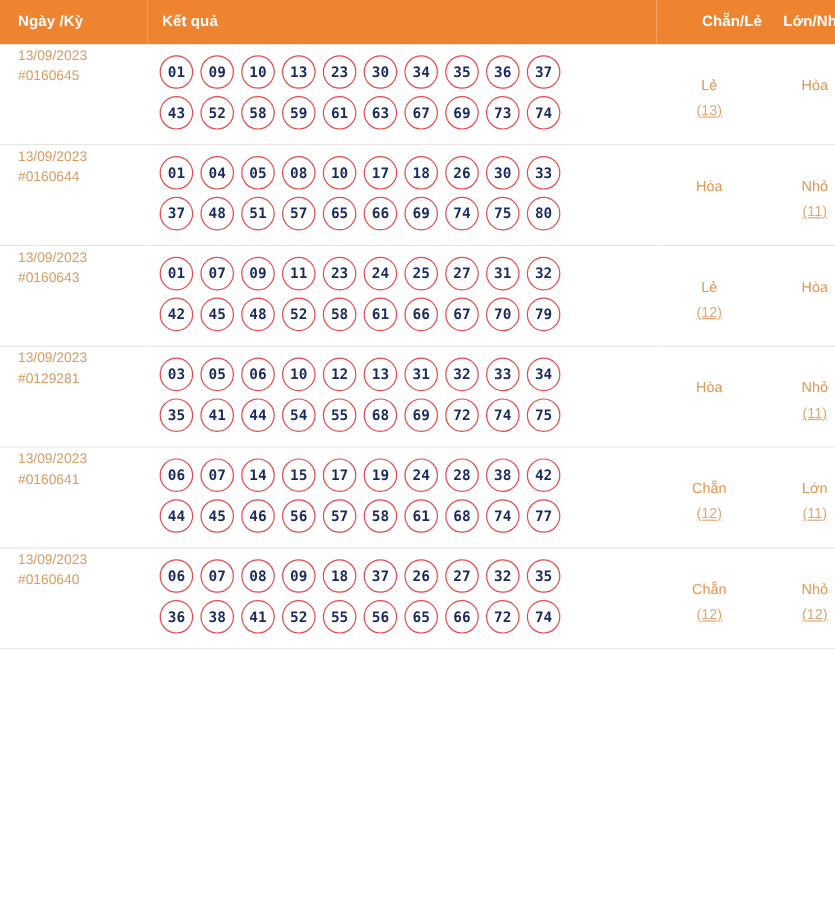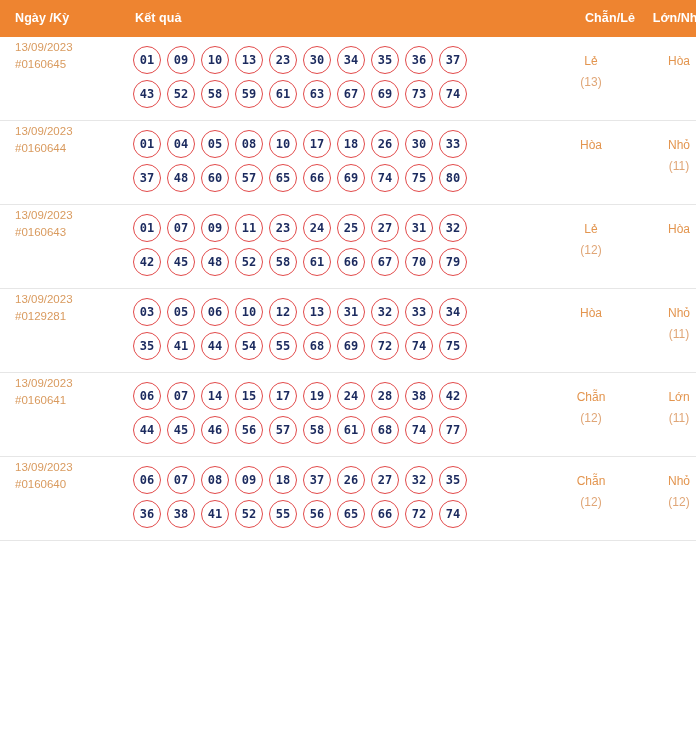--- a/index.html
+++ b/index.html
@@ -78,33 +78,34 @@
     justify-content: center;
     font-family: "DejaVu Sans Mono", monospace;
     font-size: 12px;
     font-weight: bold;
     color: #1b2a5e;
     background: #ffffff;
     line-height: 1;
   }
   td.cell-oddeven, td.cell-bigsmall {
     text-align: center;
-    padding: 14px 0 16px 0;
+    padding: 24px 0 16px 0;
     color: #e3954f;
     font-size: 12px;
     line-height: 21px;
     margin-top: 40px;
   }
   td.cell-oddeven .verdict,
   td.cell-bigsmall .verdict { display: block; }
   td.cell-oddeven .count,
   td.cell-bigsmall .count {
     display: block;
     color: #e0a677;
     font-size: 12px;
+    text-decoration: underline;
   }
   .count:empty { display: none; }
   .footer-spacer { height: 18px; }
 </style>
 </head>
 <body>
 
 <table class="results-table">
   <thead>
     <tr>
@@ -169,21 +170,21 @@
             <span class="ball">10</span>
             <span class="ball">17</span>
             <span class="ball">18</span>
             <span class="ball">26</span>
             <span class="ball">30</span>
             <span class="ball">33</span>
           </div>
           <div class="ball-row">
             <span class="ball">37</span>
             <span class="ball">48</span>
-            <span class="ball">60</span>
+            <span class="ball">51</span>
             <span class="ball">57</span>
             <span class="ball">65</span>
             <span class="ball">66</span>
             <span class="ball">69</span>
             <span class="ball">74</span>
             <span class="ball">75</span>
             <span class="ball">80</span>
           </div>
         </td>
         <td class="cell-oddeven">

